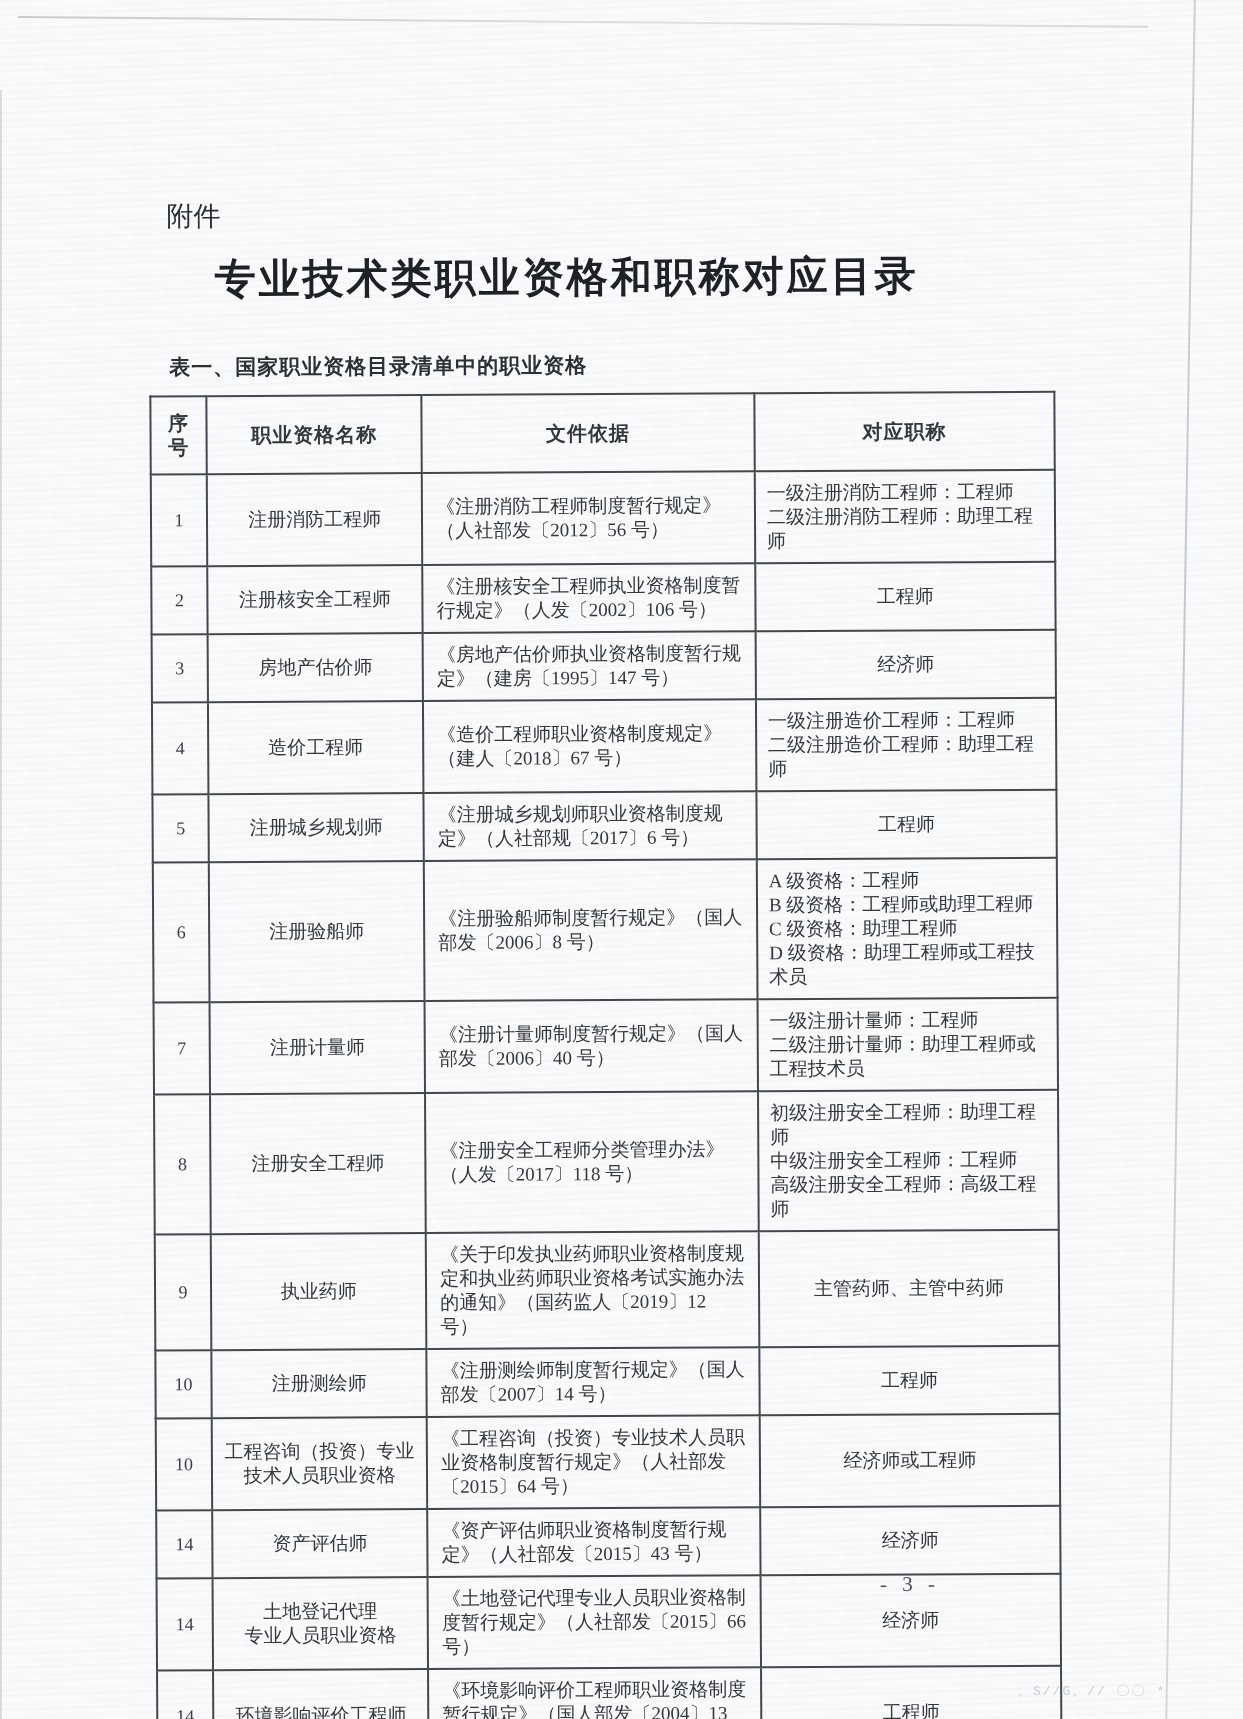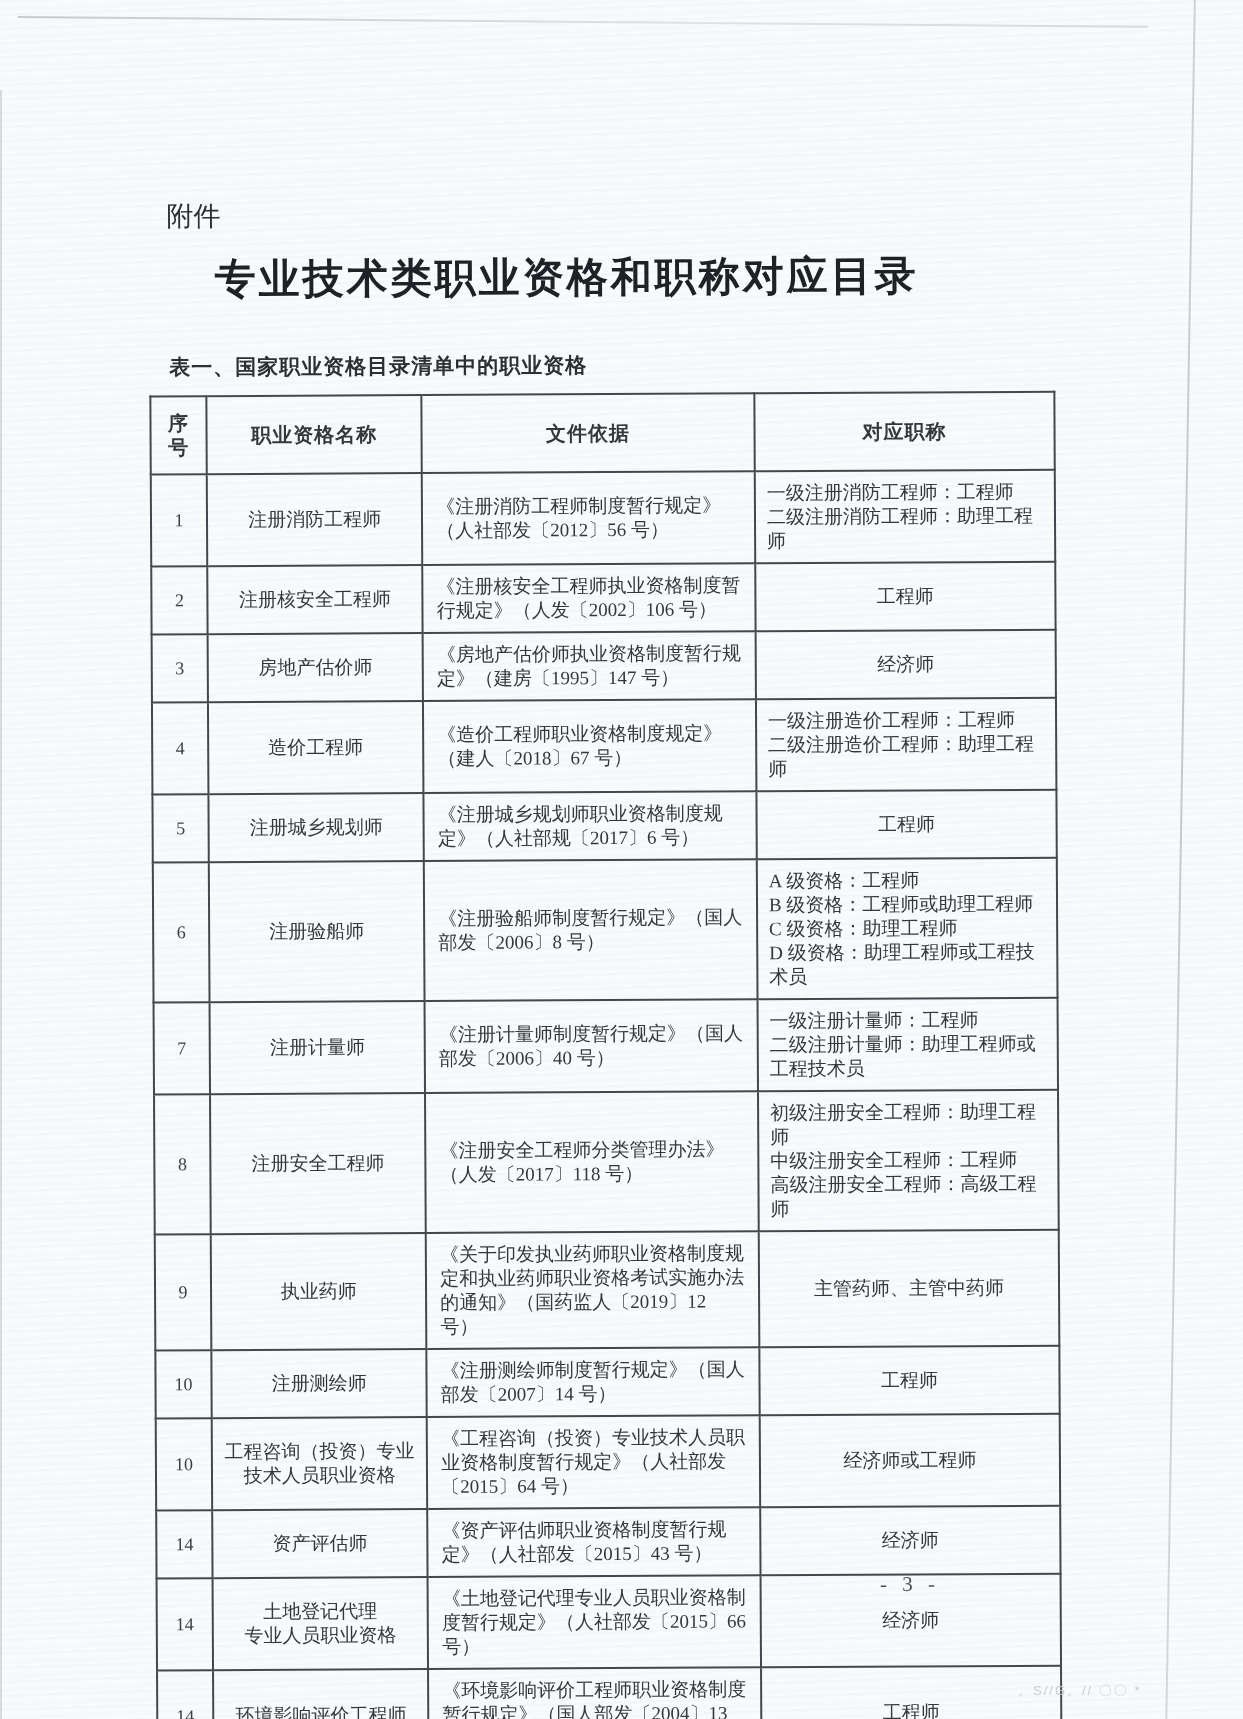--- a/index.html
+++ b/index.html
@@ -125,21 +125,21 @@
     letter-spacing: 5px;
     color: #4b5157;
     transform: rotate(-0.3deg);
   }
   .scan-noise-text {
     position: absolute;
     left: 1018px; top: 1682px;
     font-size: 13px;
     letter-spacing: 2px;
     color: #c7ccd1;
-    font-family: Liberation Sans, sans-serif;
+    font-family: Liberation Mono, monospace;
   }
 </style>
 </head>
 <body>
 
 <div class="scan-edge-top"></div>
 <div class="scan-edge-right"></div>
 <div class="scan-edge-left"></div>
 
 <div class="content">

